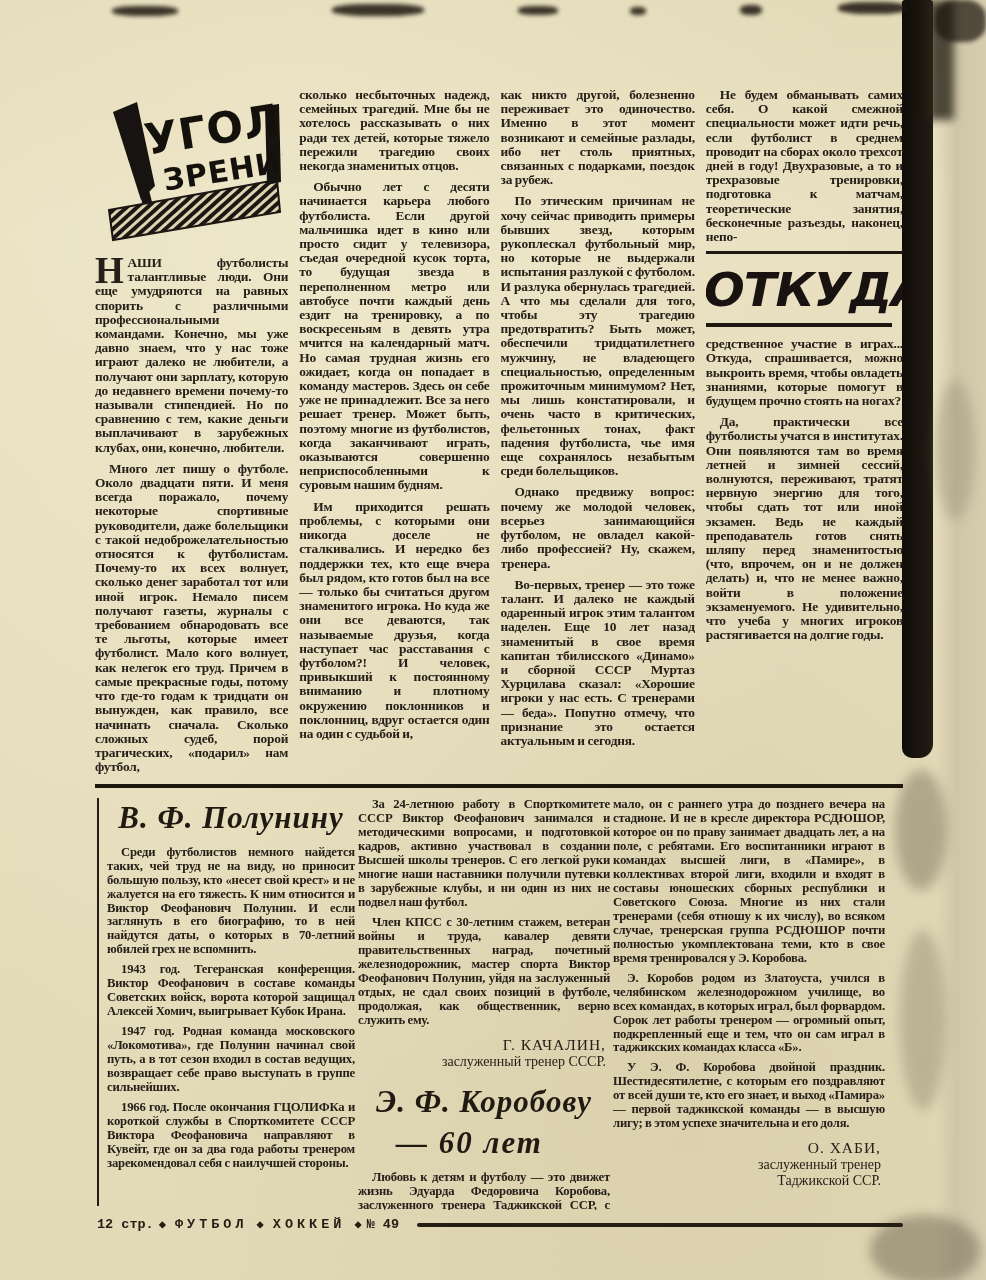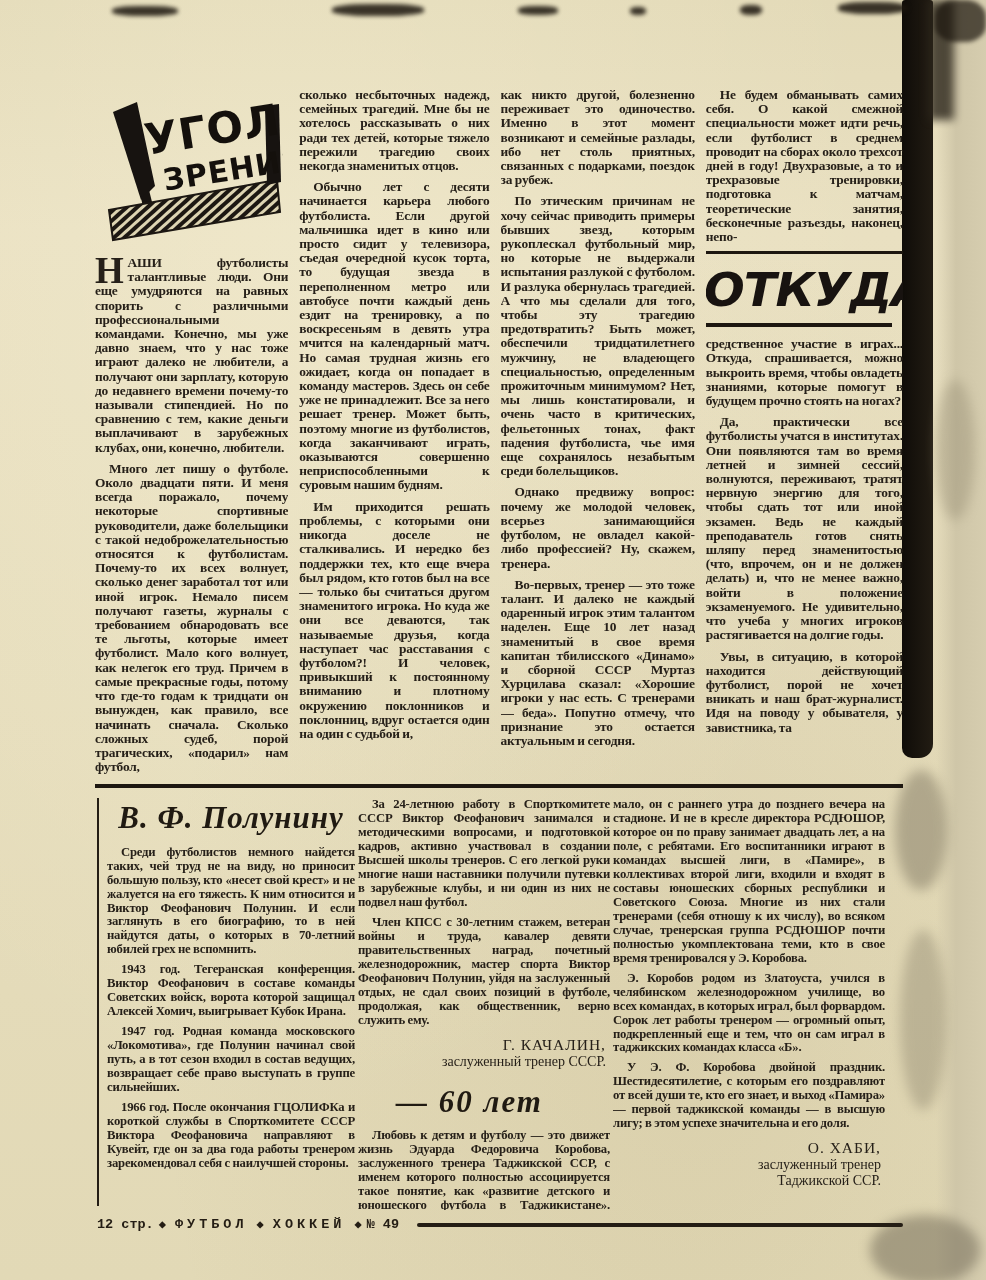--- a/index.html
+++ b/index.html
@@ -116,21 +116,20 @@
       <p class="body-p indent">Во-первых, тренер — это тоже талант. И далеко не каждый одаренный игрок этим талантом наделен. Еще 10 лет назад знаменитый в свое время капитан тбилисского «Динамо» и сборной СССР Муртаз Хурцилава сказал: «Хорошие игроки у нас есть. С тренерами — беда». Попутно отмечу, что признание это остается актуальным и сегодня.</p>
     </div>
 
     <div class="tcol tcol4">
       <p class="body-p indent">Не будем обманывать самих себя. О какой смежной специальности может идти речь, если футболист в среднем проводит на сборах около трехсот дней в году! Двухразовые, а то и трехразовые тренировки, подготовка к матчам, теоретические занятия, бесконечные разъезды, наконец, непо-</p>
       <div class="rule col4-rule-top"></div>
       <div class="big-headline">ОТКУДА</div>
       <div class="rule col4-rule-bot"></div>
       <p class="body-p">средственное участие в играх... Откуда, спрашивается, можно выкроить время, чтобы овладеть знаниями, которые помогут в будущем прочно стоять на ногах?</p>
       <p class="body-p indent">Да, практически все футболисты учатся в институтах. Они появляются там во время летней и зимней сессий, волнуются, переживают, тратят нервную энергию для того, чтобы сдать тот или иной экзамен. Ведь не каждый преподаватель готов снять шляпу перед знаменитостью (что, впрочем, он и не должен делать) и, что не менее важно, войти в положение экзаменуемого. Не удивительно, что учеба у многих игроков растягивается на долгие годы.</p>
-      <p class="body-p indent">Увы, в ситуацию, в которой находится действующий футболист, порой не хочет вникать и наш брат-журналист. Идя на поводу у обывателя, у завистника, та</p>
     </div>
   </div>
 
   <div class="section-divider"></div>
   <div class="bleft-rule"></div>
 
   <div class="bottom-section">
 
     <div class="bcol bcol1">
       <div class="ann-title">
@@ -144,20 +143,21 @@
     </div>
 
     <div class="bcol bcol2">
       <p class="ann-p indent">За 24-летнюю работу в Спорткомитете СССР Виктор Феофанович занимался и методическими вопросами, и подготовкой кадров, активно участвовал в создании Высшей школы тренеров. С его легкой руки многие наши наставники получили путевки в зарубежные клубы, и ни один из них не подвел наш футбол.</p>
       <p class="ann-p indent">Член КПСС с 30-летним стажем, ветеран войны и труда, кавалер девяти правительственных наград, почетный железнодорожник, мастер спорта Виктор Феофанович Полунин, уйдя на заслуженный отдых, не сдал своих позиций в футболе, продолжая, как общественник, верно служить ему.</p>
       <div class="signature">
         <div class="sig-name">Г. КАЧАЛИН,</div>
         <div class="sig-title">заслуженный тренер СССР.</div>
       </div>
       <div class="ann-title">
+        <span class="l1">Э. Ф. Коробову</span>
         <span class="l2">— 60 лет</span>
       </div>
       <p class="ann-p ann-first indent">Любовь к детям и футболу — это движет жизнь Эдуарда Федоровича Коробова, заслуженного тренера Таджикской ССР, с именем которого полностью ассоциируется такое понятие, как «развитие детского и юношеского футбола в Таджикистане». Подвижник, каких</p>
     </div>
 
     <div class="bcol bcol3">
       <p class="ann-p">мало, он с раннего утра до позднего вечера на стадионе. И не в кресле директора РСДЮШОР, которое он по праву занимает двадцать лет, а на поле, с ребятами. Его воспитанники играют в командах высшей лиги, в «Памире», в коллективах второй лиги, входили и входят в составы юношеских сборных республики и Советского Союза. Многие из них стали тренерами (себя отношу к их числу), во всяком случае, тренерская группа РСДЮШОР почти полностью укомплектована теми, кто в свое время тренировался у Э. Коробова.</p>
       <p class="ann-p indent">Э. Коробов родом из Златоуста, учился в челябинском железнодорожном училище, во всех командах, в которых играл, был форвардом. Сорок лет работы тренером — огромный опыт, подкрепленный еще и тем, что он сам играл в таджикских командах класса «Б».</p>
       <p class="ann-p indent">У Э. Ф. Коробова двойной праздник. Шестидесятилетие, с которым его поздравляют от всей души те, кто его знает, и выход «Памира» — первой таджикской команды — в высшую лигу; в этом успехе значительна и его доля.</p>
       <div class="signature">

